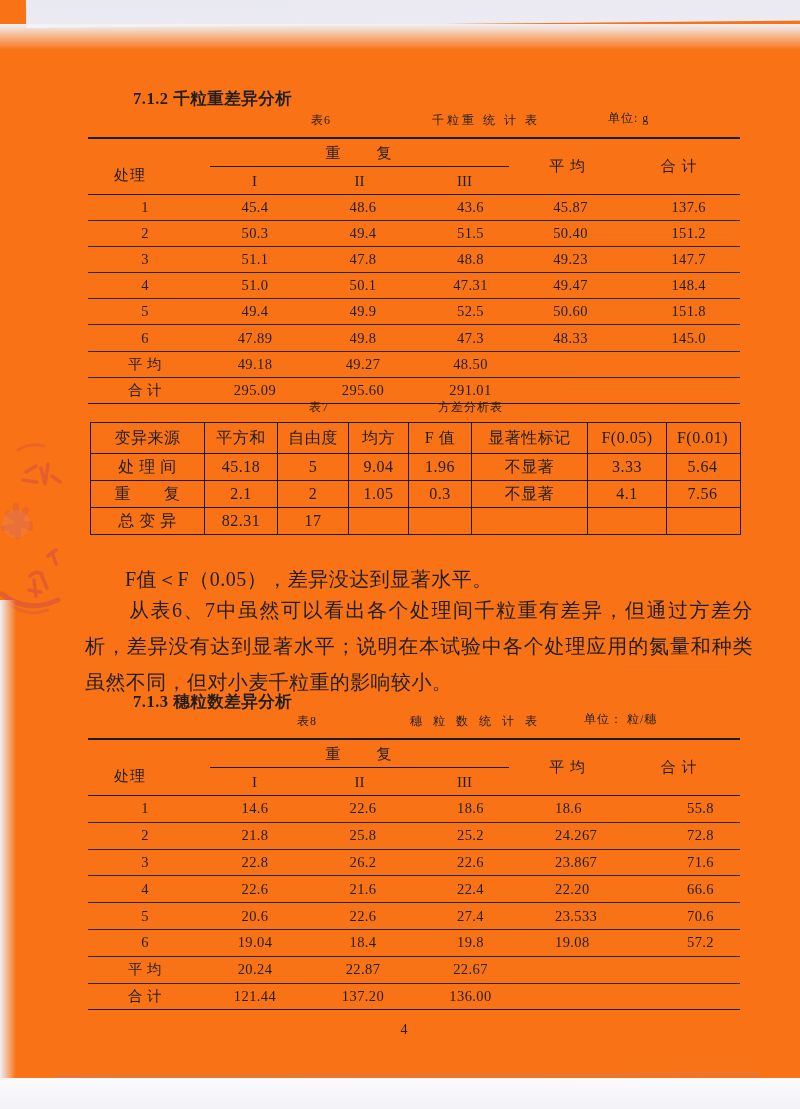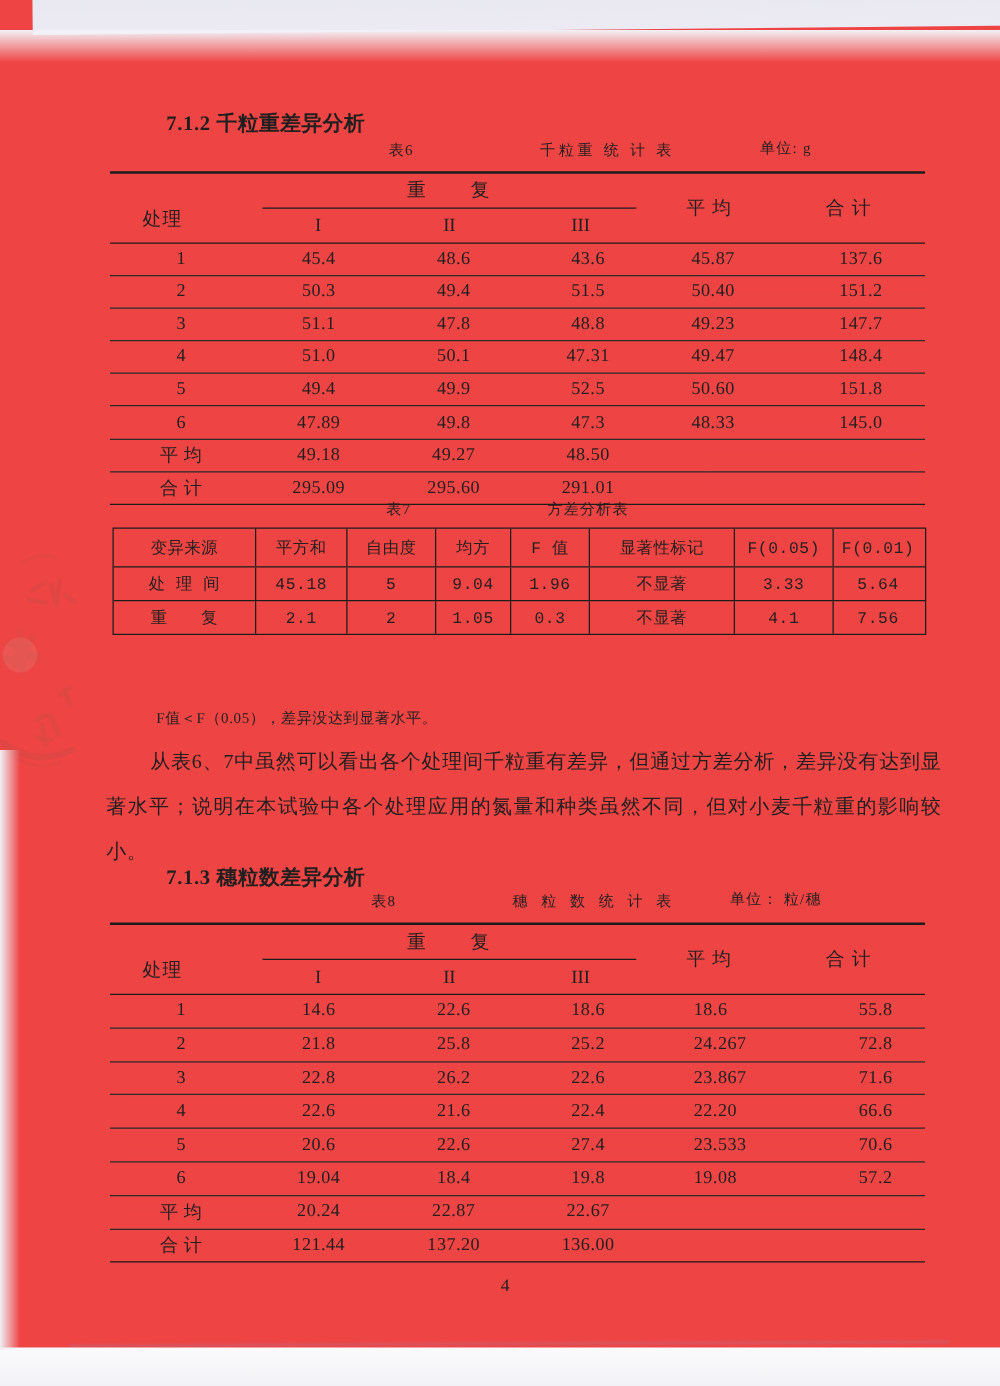--- a/index.html
+++ b/index.html
@@ -2,21 +2,21 @@
 <html><head>
 <meta charset="utf-8">
 <style>
   html,body{margin:0;padding:0;}
   body{
     width:800px;height:1109px;overflow:hidden;
     background:#f6f6f9;
     font-family:"Liberation Serif","DejaVu Serif",serif;
     color:#1f1f1f;
   }
-  .page{position:relative;width:800px;height:1109px;background:#ef4444;overflow:hidden;}
+  .page{position:relative;width:800px;height:1109px;background:#f97316;overflow:hidden;}
 
   
   .top-edge{position:absolute;left:26px;top:-16px;width:800px;height:44px;
     background:linear-gradient(#e7e7f0,#ecebf3);transform:rotate(-0.55deg);
     transform-origin:left center;filter:blur(0.6px);}
   .top-fade{position:absolute;left:0;top:24px;width:800px;height:26px;
     background:linear-gradient(#f2f2f7,rgba(253,253,254,0));}
   .bottom-crease{position:absolute;left:55px;top:1074px;width:705px;height:2px;
     background:rgba(140,140,185,0.28);transform:rotate(-0.25deg);filter:blur(0.7px);}
   .bottom-band{position:absolute;left:0;top:1078px;width:800px;height:31px;
@@ -27,22 +27,22 @@
       rgba(110,120,170,0.10) 0 2px, rgba(0,0,0,0) 2px 15px);
     filter:blur(2px);opacity:.4;pointer-events:none;}
   .bleed1{left:560px;top:208px;width:176px;height:180px;}
   .bleed2{left:618px;top:598px;width:116px;height:72px;}
   .bleed3{left:96px;top:828px;width:638px;height:140px;opacity:.3;}
   .stamp{position:absolute;left:-4px;top:428px;}
 
   
   .heading{position:absolute;left:133px;font-size:16.5px;font-weight:bold;letter-spacing:.5px;}
   .cap{position:absolute;font-size:12px;font-weight:400;letter-spacing:1px;white-space:nowrap;}
-  .note{position:absolute;left:125px;font-size:12px;letter-spacing:.5px;white-space:nowrap;}
-  .para{position:absolute;left:85px;width:668px;font-size:16px;line-height:36px;
+  .note{position:absolute;left:125px;font-size:20px;letter-spacing:.5px;white-space:nowrap;}
+  .para{position:absolute;left:85px;width:668px;font-size:20px;line-height:36px;
     letter-spacing:.4px;text-indent:2.2em;text-align:justify;}
   .pageno{position:absolute;left:0;top:1022px;width:808px;text-align:center;font-size:14px;}
 
   
   .stat{position:absolute;left:88px;width:652px;
     border-top:2px solid #1c1c1c;border-bottom:1.6px solid #1c1c1c;}
   .st-header{display:grid;grid-template-columns:114px 315px 101px 122px;
     border-bottom:1.4px solid #1c1c1c;align-items:stretch;}
   .st-h{display:flex;align-items:center;font-size:15px;letter-spacing:1px;}
   .st-h-treat{padding-left:26px;margin-top:18px;}
@@ -63,21 +63,21 @@
   .t8 .t-cell:nth-child(5){justify-content:flex-start;padding-left:32px;}
   .t8 .t-cell:nth-child(6){justify-content:flex-end;padding-right:26px;text-align:right;}
 
   
   .t7{position:absolute;left:90px;top:422px;width:649px;border:1.6px solid #1c1c1c;}
   .t7 .t-row{display:grid;grid-template-columns:114px 73px 71px 60px 63px 116px 79px 71px;
     height:26px;border-bottom:1.2px solid #1c1c1c;}
   .t7 .t-row:first-child{height:30px;}
   .t7 .t-row:last-child{border-bottom:none;}
   .t7 .t-cell{display:flex;align-items:center;justify-content:center;
-    font-size:13px;letter-spacing:.5px;border-right:1.2px solid #1c1c1c;font-family:Liberation Mono, monospace;}
+    font-size:16px;letter-spacing:.5px;border-right:1.2px solid #1c1c1c;}
   .t7 .t-cell:last-child{border-right:none;}
 </style>
 </head>
 <body>
 
 <div class="page">
 
   <div class="top-edge"></div>
   <div class="top-fade"></div>
   <div class="bleed bleed1"></div>
@@ -212,20 +212,30 @@
       <div class="t-row">
         <div class="t-cell">重　　复</div>
         <div class="t-cell">2.1</div>
         <div class="t-cell">2</div>
         <div class="t-cell">1.05</div>
         <div class="t-cell">0.3</div>
         <div class="t-cell">不显著</div>
         <div class="t-cell">4.1</div>
         <div class="t-cell">7.56</div>
       </div>
+      <div class="t-row">
+        <div class="t-cell">总 变 异</div>
+        <div class="t-cell">82.31</div>
+        <div class="t-cell">17</div>
+        <div class="t-cell"></div>
+        <div class="t-cell"></div>
+        <div class="t-cell"></div>
+        <div class="t-cell"></div>
+        <div class="t-cell"></div>
+      </div>
     </div>
 
   <div class="note" style="top:566px">F值＜F（0.05），差异没达到显著水平。</div>
   <div class="para" style="top:592px">从表6、7中虽然可以看出各个处理间千粒重有差异，但通过方差分析，差异没有达到显著水平；说明在本试验中各个处理应用的氮量和种类虽然不同，但对小麦千粒重的影响较小。</div>
 
   <div class="heading" style="top:691px">7.1.3 穗粒数差异分析</div>
 
   <div class="cap" style="left:297px;top:713px">表8</div>
   <div class="cap" style="left:410px;top:713px;letter-spacing:4px">穗 粒 数 统 计 表</div>
   <div class="cap" style="left:584px;top:711px">单位： 粒/穗</div>

